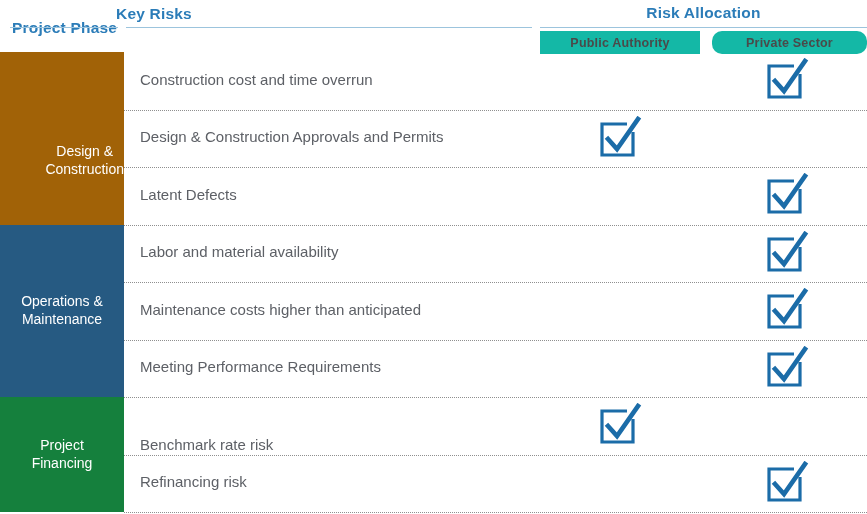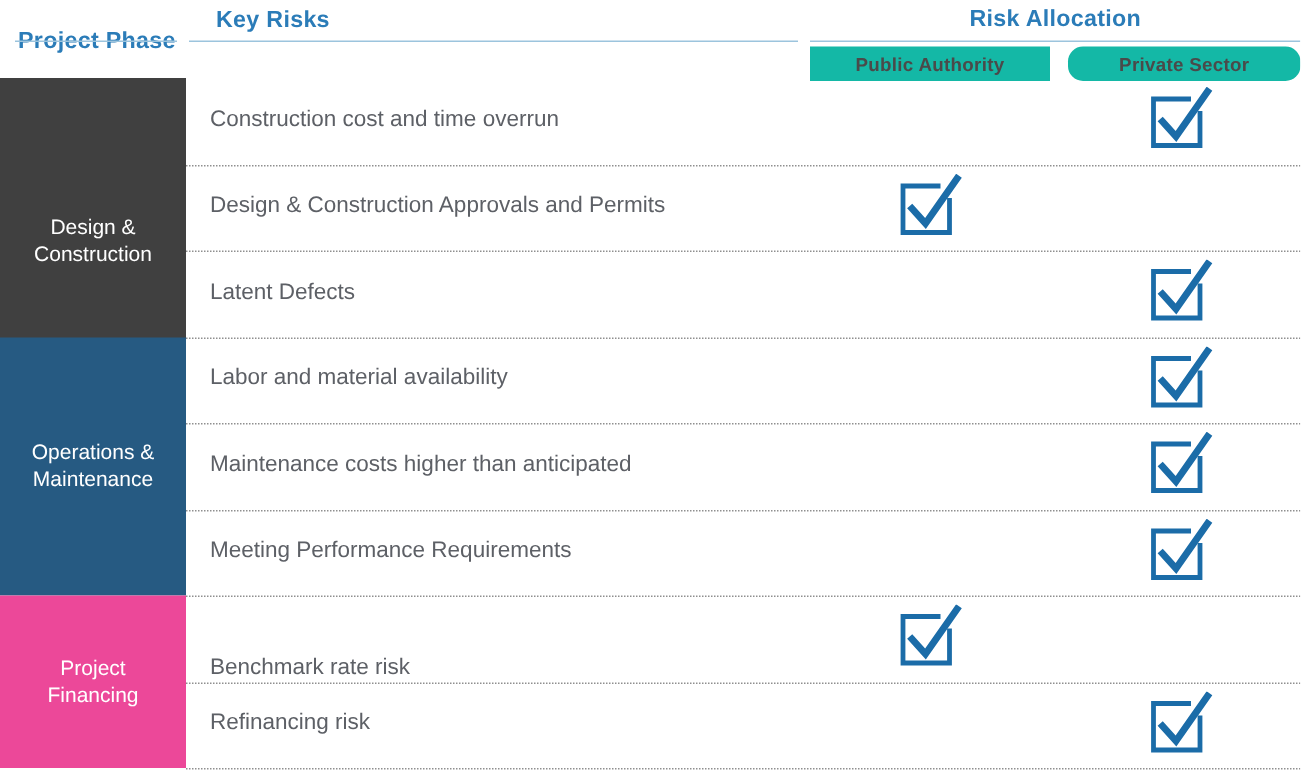--- a/index.html
+++ b/index.html
@@ -21,21 +21,21 @@
   
   .hdr-label {
     position: absolute;
     color: #2b7cb8;
     font-weight: bold;
     font-size: 15.5px;
     letter-spacing: 0.2px;
     white-space: nowrap;
   }
   #hdr-project-phase { left: 12px; top: 5px; margin-top: 14px; }
-  #hdr-key-risks     { left: 144px; top: 5px; }
+  #hdr-key-risks     { left: 116px; top: 5px; }
   #hdr-risk-alloc {
     left: 540px;
     top: 4px;
     width: 327px;
     text-align: center;
     font-size: 15.5px;
   }
 
   .hdr-rule {
     position: absolute;
@@ -115,33 +115,33 @@
 
   <div class="hdr-rule" id="rule-a"></div>
   <div class="hdr-rule" id="rule-b"></div>
   <div class="hdr-rule" id="rule-c"></div>
 
   <div class="subhdr" id="subhdr-public">Public Authority</div>
 
   <div class="subhdr" id="subhdr-private">Private Sector</div>
 
   <div id="body-layer">
-      <div class="phase" style="top: 52px; height: 217px; background: #404040;">
+      <div class="phase" style="top: 52px; height: 217px; background: #a16207; justify-content: flex-end;">
         <div>
           <span>Design &amp;</span>
           <span>Construction</span>
         </div>
       </div>
       <div class="phase" style="top: 224.5px; height: 172.5px; background: rgb(38, 90, 130);">
         <div>
           <span>Operations &amp;</span>
           <span>Maintenance</span>
         </div>
       </div>
-      <div class="phase" style="top: 397px; height: 115px; background: #ec4899;">
+      <div class="phase" style="top: 397px; height: 115px; background: #15803d;">
         <div>
           <span>Project</span>
           <span>Financing</span>
         </div>
       </div>
       <div class="risk-text" style="top: 70.75px;">Construction cost and time overrun</div>
       <div class="check-cell" style="left: 764px; top: 58px;">
         <svg width="46" height="42" viewBox="0 0 46 42">
           <path d="M36 16 V39 H5 V8 H30" fill="none" stroke="#1b6ca8" stroke-width="3.2"></path>
           <path d="M11 23 L20 33 L41 3" fill="none" stroke="#1b6ca8" stroke-width="4.6" stroke-linecap="square" stroke-linejoin="miter"></path>

